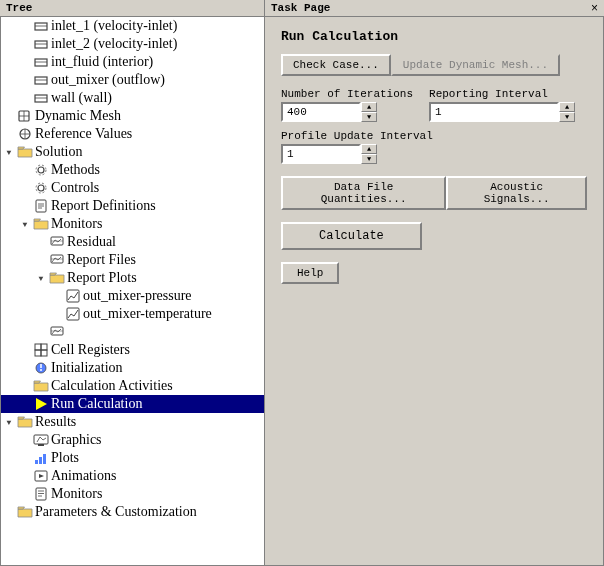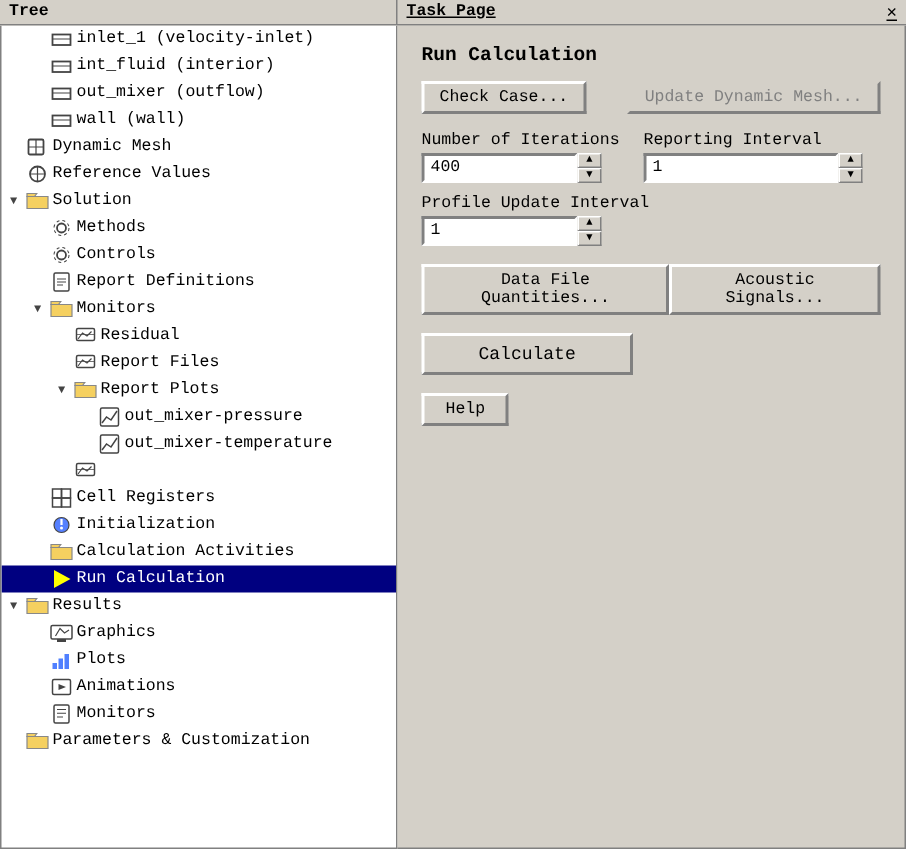--- a/index.html
+++ b/index.html
@@ -37,21 +37,21 @@
       align-items: center;
       padding: 1px 0;
       cursor: pointer;
       white-space: nowrap;
       height: 18px;
     }
     .tree-item.selected { background: #000080; color: white; }
 
     .tree-indent { display: inline-block; width: 16px; flex-shrink: 0; }
     .tree-icon { width: 16px; height: 16px; flex-shrink: 0; display: inline-flex; align-items: center; justify-content: center; font-size: 10px; }
-    .tree-label { padding-left: 2px; font-size: 11px; }
+    .tree-label { padding-left: 2px; font-size: 14px; font-family: Liberation Serif, serif; }
     .icon-arrow-down::before { content: '▼'; font-size: 8px; color: #444; }
 
     
     .task-panel {
       flex: 1;
       background: #d4d0c8;
       border: 1px solid #808080;
       border-top: none;
       border-left: none;
       padding: 0;
@@ -82,42 +82,41 @@
     }
     .win-button:disabled {
       color: #808080;
       border-color: #d4d0c8 #808080 #808080 #d4d0c8;
     }
 
     .button-row {
       display: flex;
       gap: 0;
       margin-bottom: 12px;
-      justify-content: space-between;
     }
     .field-row {
       display: flex;
       gap: 16px;
       margin-bottom: 8px;
     }
     .field-group { display: flex; flex-direction: column; }
     .field-label { font-size: 11px; margin-bottom: 2px; }
 
     .spinner-wrapper {
       display: flex;
       align-items: center;
     }
     .spinner-input {
       border: 2px solid;
       border-color: #808080 #ffffff #ffffff #808080;
       background: white;
       padding: 2px 4px;
       font-size: 11px;
       font-family: 'Courier New', monospace;
-      width: 104px;
+      width: 80px;
     }
     .spinner-buttons {
       display: flex;
       flex-direction: column;
     }
     .spinner-btn {
       width: 16px;
       height: 10px;
       background: #d4d0c8;
       border: 1px solid;
@@ -157,40 +156,51 @@
     }
 
     
     .svg-icon { width: 16px; height: 16px; }
   </style>
 </head>
 <body>
 
 <div style="display:flex; background:#d4d0c8; border-bottom:1px solid #808080;">
   <div style="width:265px; padding:2px 6px; font-size:11px; font-family:'Courier New',monospace; border-right:1px solid #808080; font-weight:bold;">Tree</div>
-  <div style="flex:1; display:flex; justify-content:space-between; align-items:flex-end; padding:2px 6px;text-decoration:underline;">
+  <div style="flex:1; display:flex; justify-content:space-between; align-items:flex-end; padding:2px 6px;">
     <span style="font-size:11px; font-family:'Courier New',monospace; font-weight:bold;">Task Page</span>
     <span style="cursor:pointer; font-size:12px; font-family:Arial; line-height:1;">×</span>
   </div>
 </div>
 
 <div class="main-container">
 
   <div class="tree-panel">
     <div id="tree-container">
         <div class="tree-item">
     <span class="tree-indent" style="width:16px;"></span>
     <span class="tree-icon"></span>
     <span class="tree-icon">
             <svg class="svg-icon" viewBox="0 0 16 16">
               <rect x="2" y="5" width="12" height="7" fill="none" stroke="#444" stroke-width="1.2"></rect>
               <line x1="2" y1="8" x2="14" y2="8" stroke="#444" stroke-width="0.8"></line>
             </svg>
           </span>
     <span class="tree-label">inlet_1 (velocity-inlet)</span>
+  </div>
+        <div class="tree-item">
+    <span class="tree-indent" style="width:16px;"></span>
+    <span class="tree-icon"></span>
+    <span class="tree-icon">
+            <svg class="svg-icon" viewBox="0 0 16 16">
+              <rect x="2" y="5" width="12" height="7" fill="none" stroke="#444" stroke-width="1.2"></rect>
+              <line x1="2" y1="8" x2="14" y2="8" stroke="#444" stroke-width="0.8"></line>
+            </svg>
+          </span>
+    <span class="tree-label">inlet_2 (velocity-inlet)</span>
   </div>
         <div class="tree-item">
     <span class="tree-indent" style="width:16px;"></span>
     <span class="tree-icon"></span>
     <span class="tree-icon">
             <svg class="svg-icon" viewBox="0 0 16 16">
               <rect x="2" y="5" width="12" height="7" fill="none" stroke="#444" stroke-width="1.2"></rect>
               <line x1="2" y1="8" x2="14" y2="8" stroke="#444" stroke-width="0.8"></line>
             </svg>
           </span>

